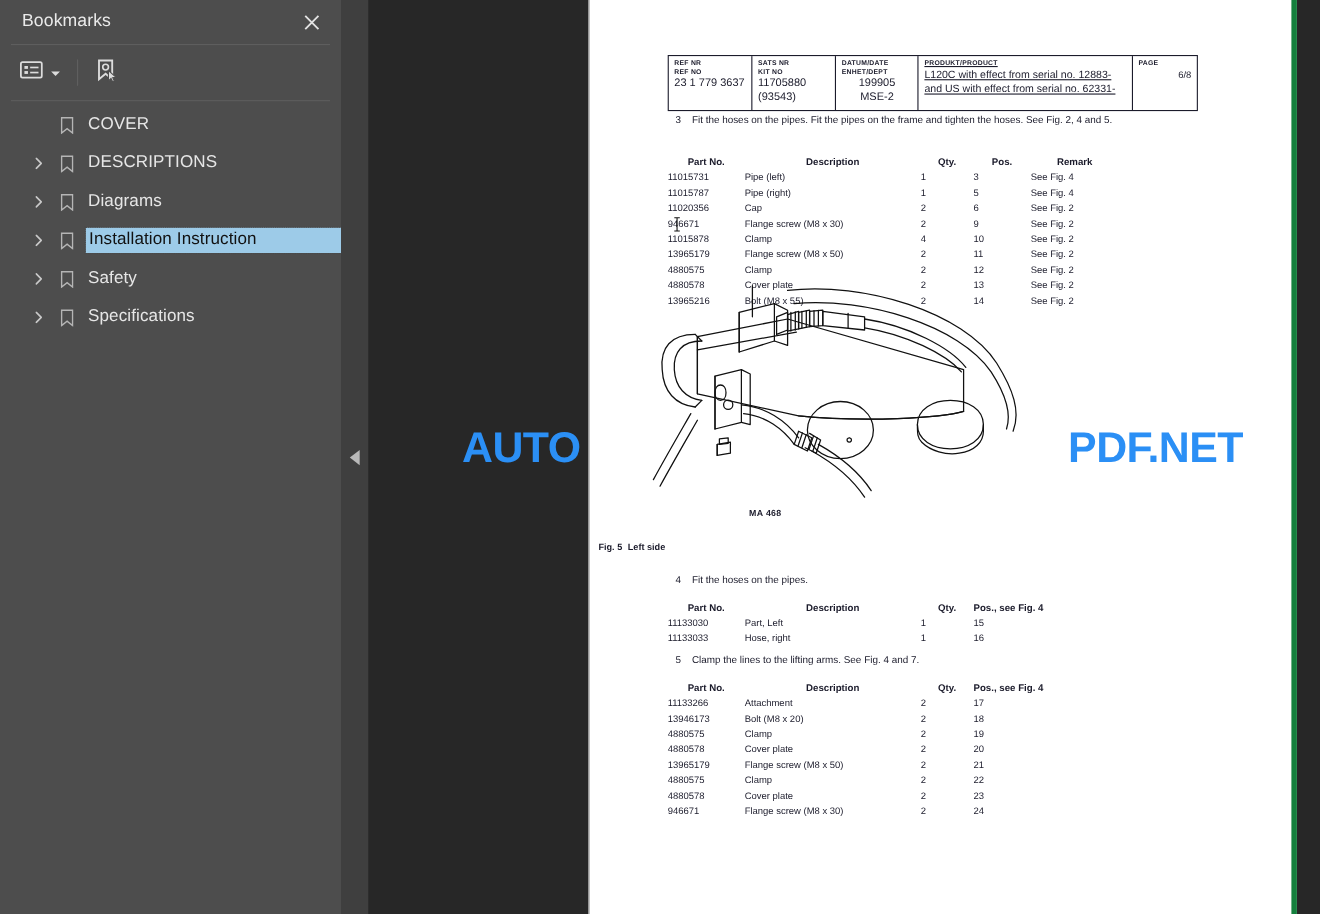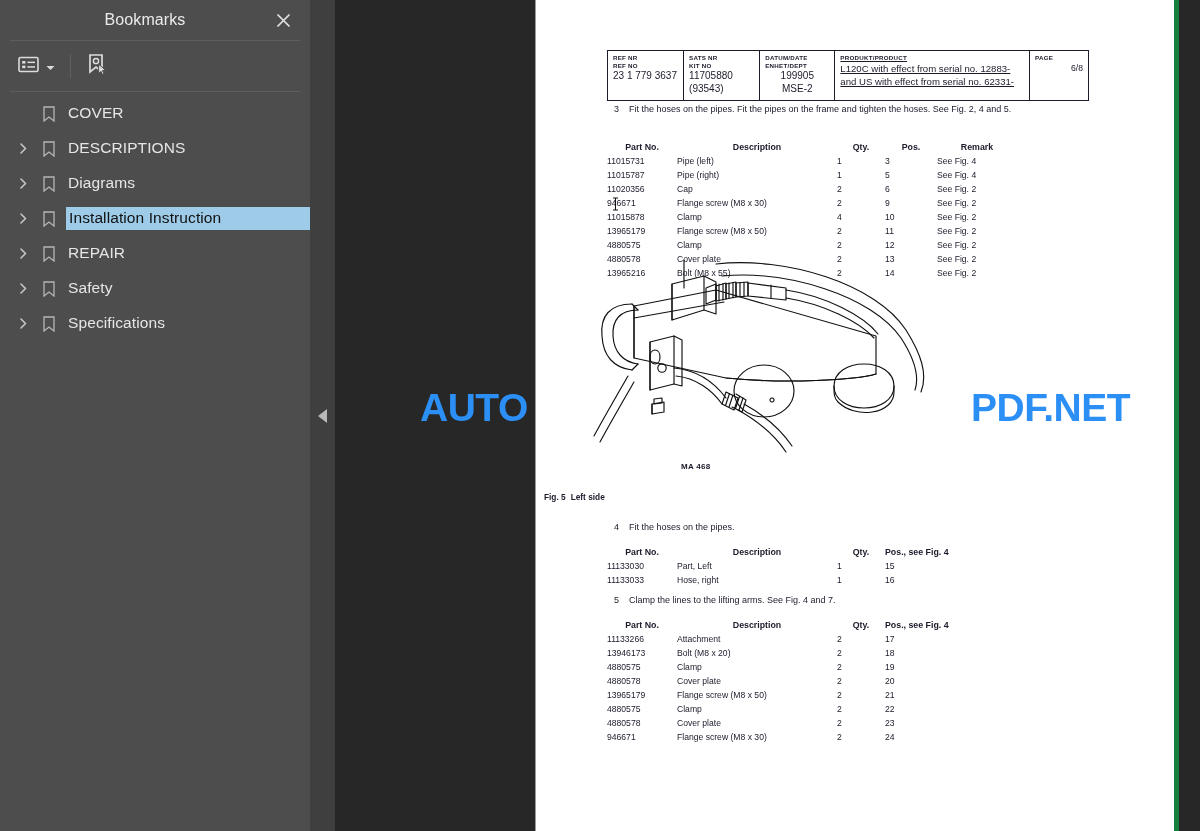--- a/index.html
+++ b/index.html
@@ -18,21 +18,20 @@
     position: absolute; left: 0; top: 0;
     width: 310px; height: 831px;
     background: #4d4d4d;
     color: #e8e8e8;
   }
   #panel-header {
     position: relative;
     height: 40px;
     display: flex; align-items: center;
     padding: 0 14px 0 20px;
-    text-align: center;
   }
   #panel-title {
     font-size: 16px;
     color: #eaeaea;
     letter-spacing: .1px;
     flex: 1;
   }
   #panel-close {
     width: 26px; height: 26px;
     display: flex; align-items: center; justify-content: center;
@@ -61,21 +60,21 @@
     cursor: pointer;
   }
   .tb-sep {
     width: 1px; height: 24px;
     background: #5f5f5f;
     margin: 0 11px;
   }
 
   
   #bookmark-tree {
-    position: absolute; top: 96px; left: 4px;
+    position: absolute; top: 96px; left: 16px;
     width: 310px;
   }
   .bm-row {
     position: relative;
     height: 35px;
     display: flex; align-items: center;
     cursor: pointer;
   }
   .bm-twisty {
     width: 26px; height: 35px;
@@ -359,33 +358,20 @@
             <svg width="7" height="11" viewBox="0 0 7 11">
               <path d="M1 1 L5.5 5.5 L1 10" stroke="#c9c9c9" stroke-width="1.5" fill="none" stroke-linecap="round" stroke-linejoin="round"></path>
             </svg>
           </span>
           <span class="bm-icon">
             <svg width="12" height="16" viewBox="0 0 12 16">
               <path d="M1 1 H11 V15 L6 11 L1 15 Z" fill="none" stroke="#b5b5b5" stroke-width="1.3"></path>
             </svg>
           </span>
           <span class="bm-label">Installation Instruction</span>
-        </div>
-        <div class="bm-row">
-          <span class="bm-twisty">
-            <svg width="7" height="11" viewBox="0 0 7 11">
-              <path d="M1 1 L5.5 5.5 L1 10" stroke="#c9c9c9" stroke-width="1.5" fill="none" stroke-linecap="round" stroke-linejoin="round"></path>
-            </svg>
-          </span>
-          <span class="bm-icon">
-            <svg width="12" height="16" viewBox="0 0 12 16">
-              <path d="M1 1 H11 V15 L6 11 L1 15 Z" fill="none" stroke="#b5b5b5" stroke-width="1.3"></path>
-            </svg>
-          </span>
-          <span class="bm-label">REPAIR</span>
         </div>
         <div class="bm-row">
           <span class="bm-twisty">
             <svg width="7" height="11" viewBox="0 0 7 11">
               <path d="M1 1 L5.5 5.5 L1 10" stroke="#c9c9c9" stroke-width="1.5" fill="none" stroke-linecap="round" stroke-linejoin="round"></path>
             </svg>
           </span>
           <span class="bm-icon">
             <svg width="12" height="16" viewBox="0 0 12 16">
               <path d="M1 1 H11 V15 L6 11 L1 15 Z" fill="none" stroke="#b5b5b5" stroke-width="1.3"></path>

